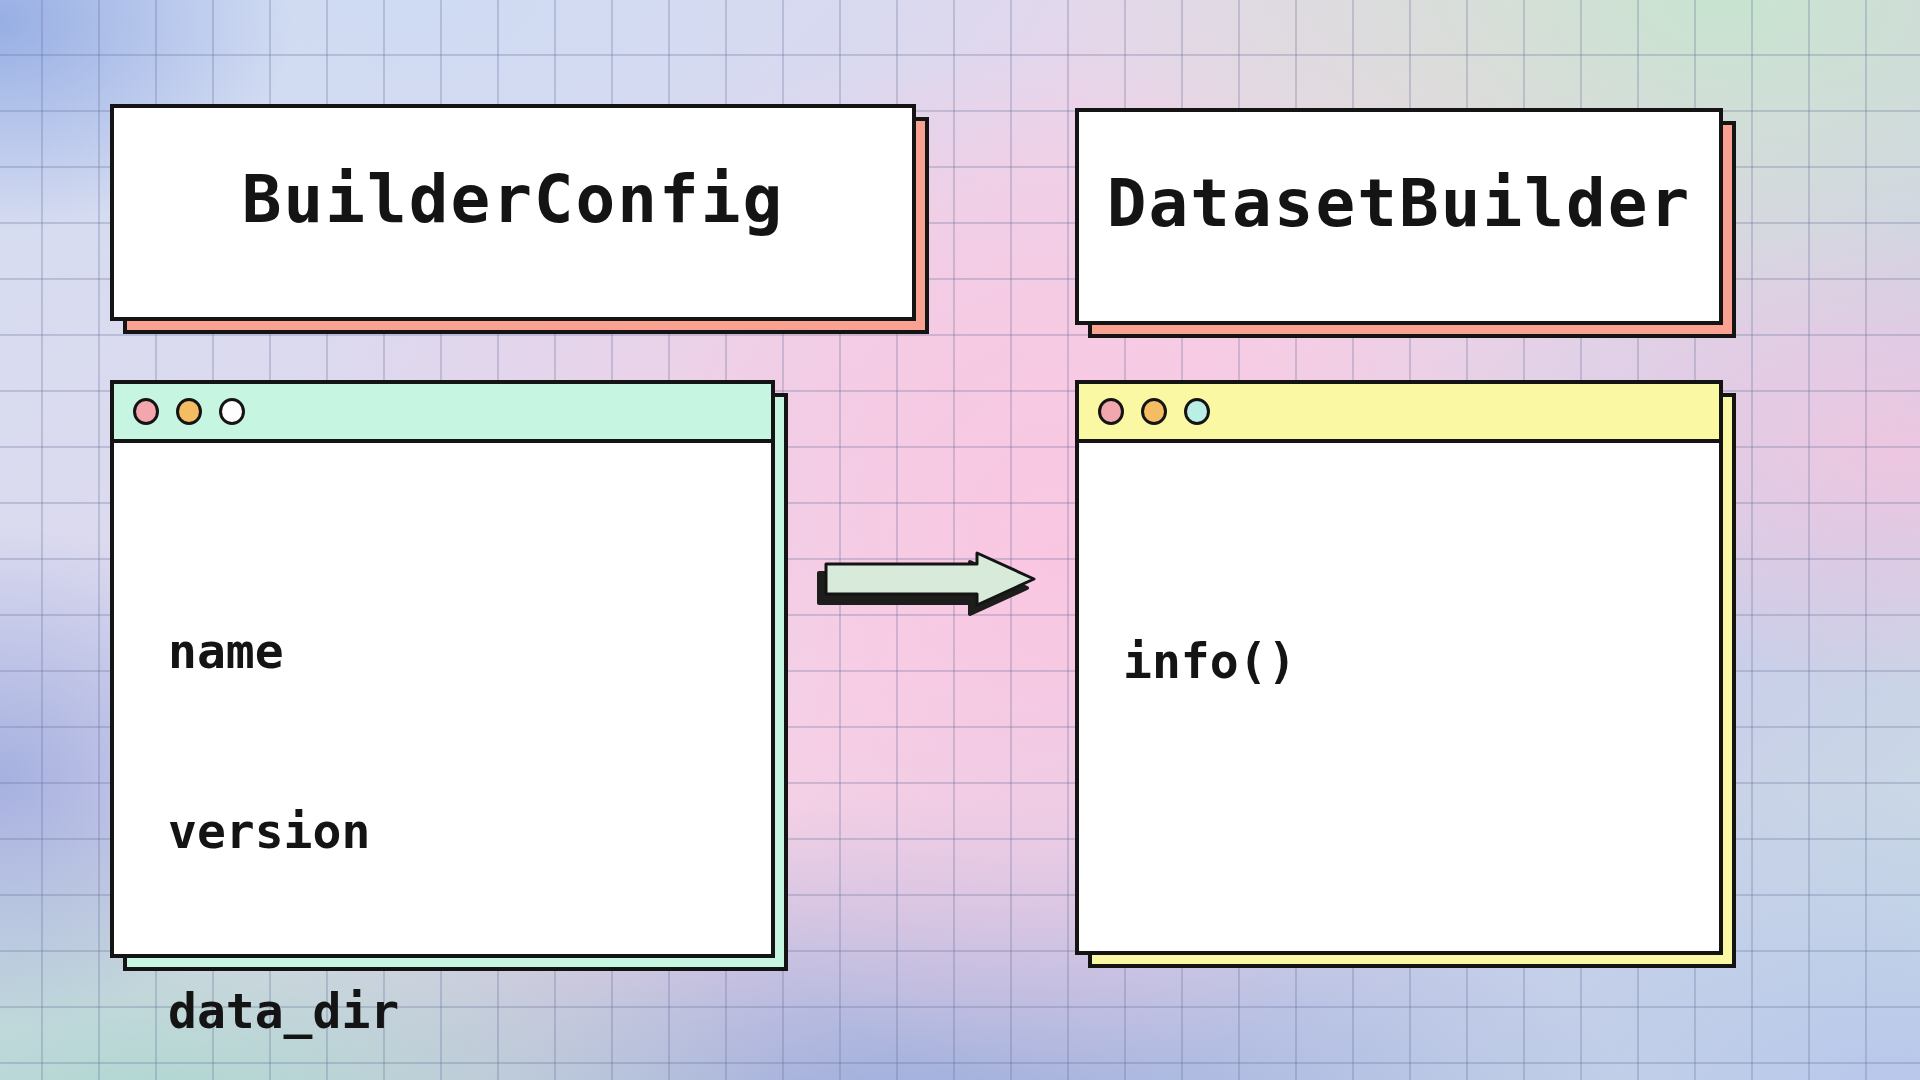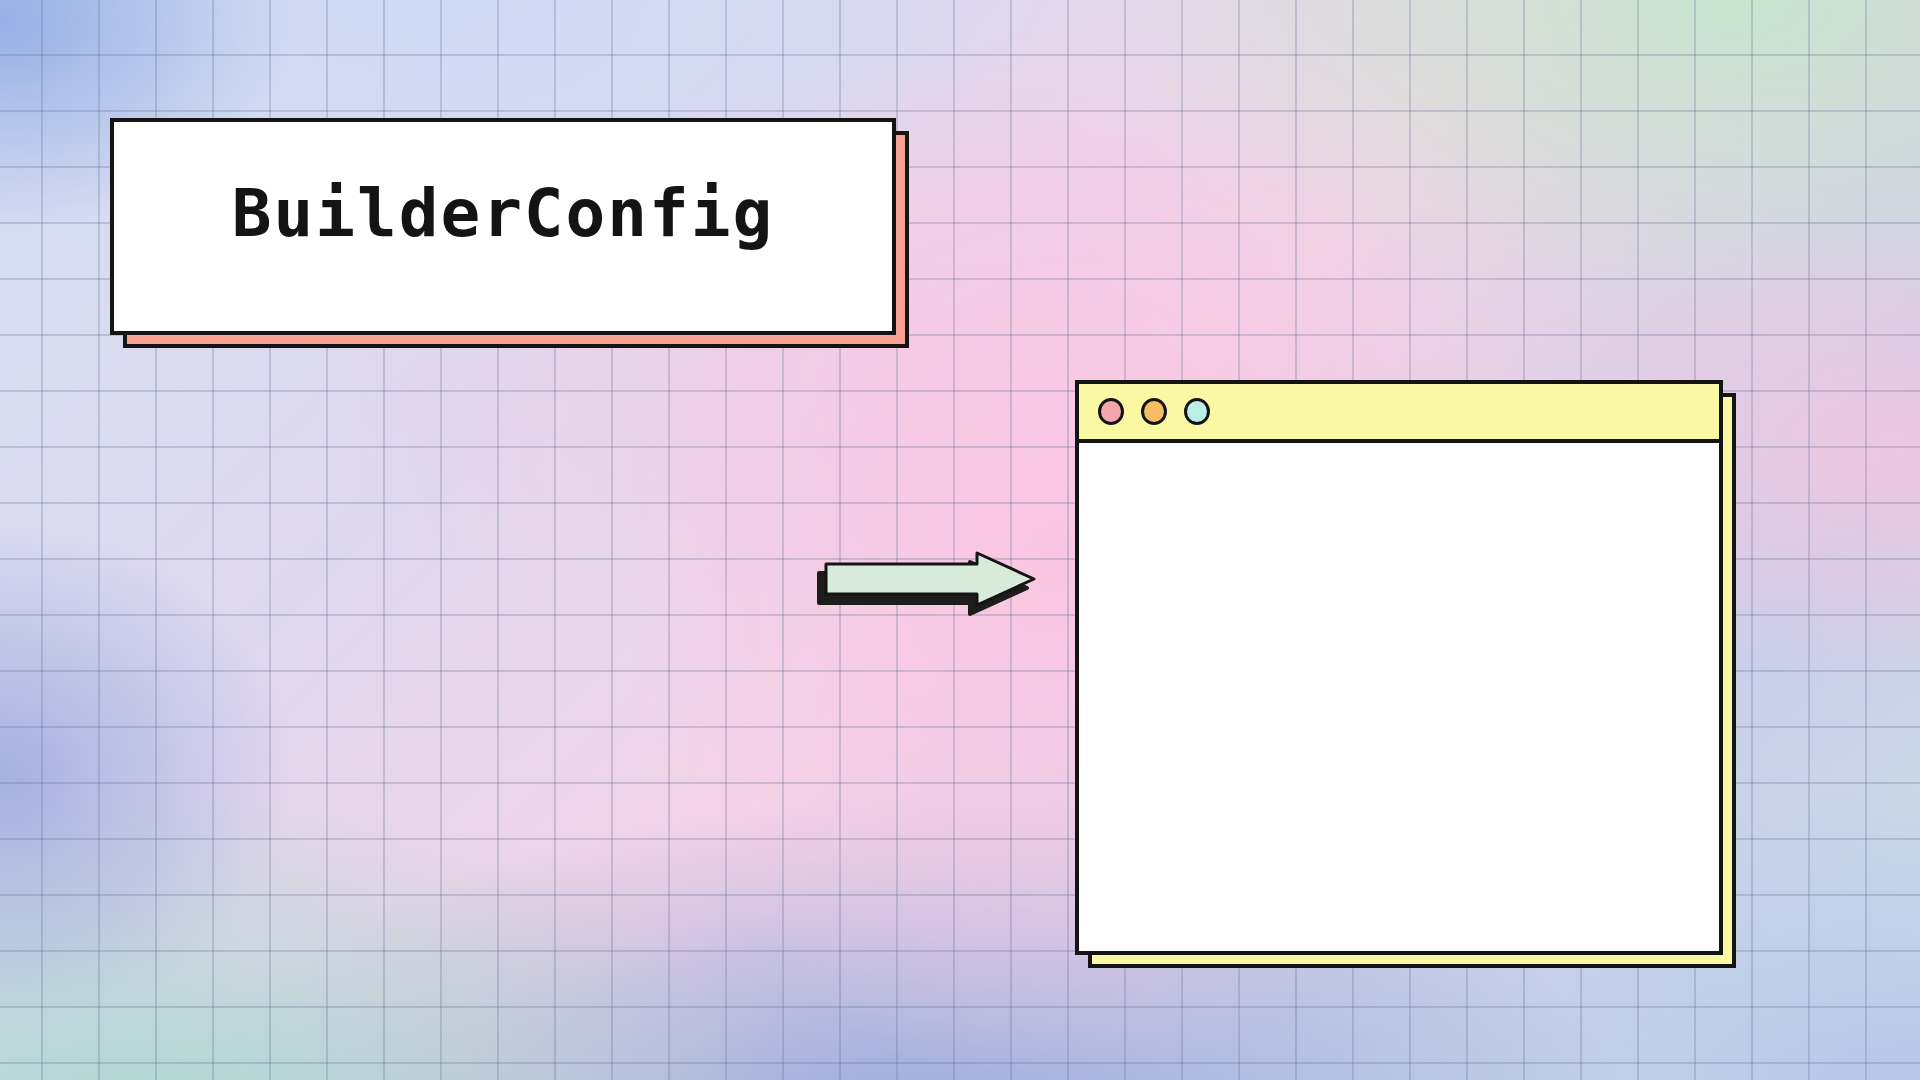--- a/index.html
+++ b/index.html
@@ -73,38 +73,62 @@
   .left-body{padding:58px 0 0 54px;}
   .right-body{padding:68px 0 0 44px;}
   .window-body div{white-space:pre;}
 </style>
 </head>
 <body>
 
 <div id="stage">
   <div class="grid-overlay"></div>
 
-  <div class="layer title-card" style="left:110px;top:118px;width:786px;height:217px;">
+  <div class="layer title-card" style="left:110px;top:104px;width:786px;height:217px;padding-left:20px;">
     <div class="shadow-plate salmon"></div>
     <div class="plate">
       <span class="title-text">BuilderConfig</span>
     </div>
   </div>
 
+  <div class="layer title-card" style="left:1075px;top:108px;width:648px;height:217px;">
+    <div class="shadow-plate salmon"></div>
+    <div class="plate">
+      <span class="title-text">DatasetBuilder</span>
+    </div>
+  </div>
 
+  <div class="layer" style="left:110px;top:380px;width:665px;height:578px;">
+    <div class="shadow-plate mint"></div>
+    <div class="plate">
+      <div class="titlebar mint">
+        <span class="dot dot-pink"></span>
+        <span class="dot dot-orange"></span>
+        <span class="dot dot-white"></span>
+      </div>
+      <div class="window-body left-body">
+        <div>name</div>
+        <div>version</div>
+        <div>data_dir</div>
+        
+        
+      </div>
+    </div>
+  </div>
 
   <div class="layer" style="left:1075px;top:380px;width:648px;height:575px;">
     <div class="shadow-plate yellow"></div>
     <div class="plate">
       <div class="titlebar yellow">
         <span class="dot dot-pink"></span>
         <span class="dot dot-orange"></span>
         <span class="dot dot-cyan"></span>
       </div>
       <div class="window-body right-body">
+        <div>info()</div>
       </div>
     </div>
   </div>
 
   <svg class="layer" style="left:808px;top:548px;" width="230" height="72" viewBox="0 0 230 72" aria-hidden="true">
     <g transform="translate(-1,9)">
       <path d="M12,16 H163 V5 L220,31 L163,57 V46 H12 Z" fill="#1d1d1b" stroke="#1d1d1b" stroke-width="4" stroke-linejoin="round"></path>
     </g>
     <g transform="translate(6,0)">
       <path d="M12,16 H163 V5 L220,31 L163,57 V46 H12 Z" fill="#d8ebdb" stroke="#141414" stroke-width="3" stroke-linejoin="round"></path>

